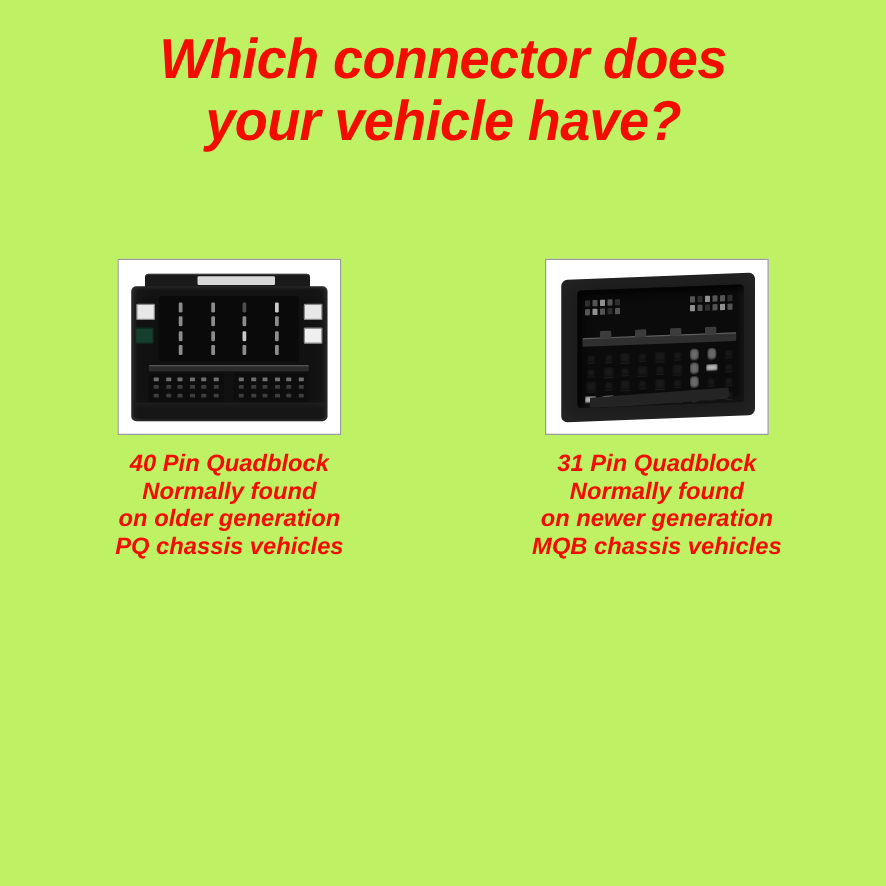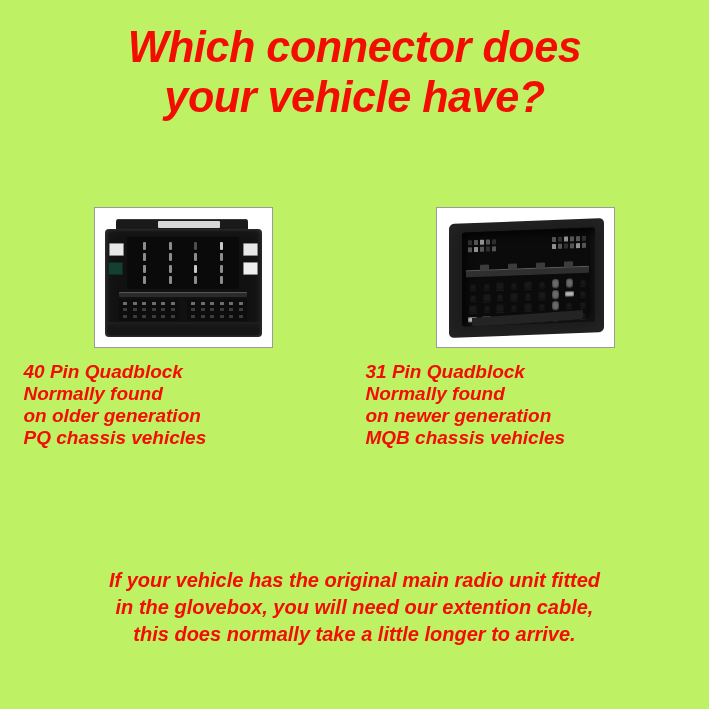--- a/index.html
+++ b/index.html
@@ -316,20 +316,21 @@
     height: 9px;
     background: #242424;
     border-radius: 0 0 3px 3px;
     transform: skewY(-2deg);
   }
 
   
   .caption {
     margin-top: 13px;
     width: 320px;
+    text-align: center;
     color: #f20d00;
     font-weight: bold;
     font-style: italic;
     font-size: 19px;
     line-height: 22px;
     white-space: pre-line;
     font-family: "Liberation Sans", sans-serif;
   }
 
   
@@ -541,17 +542,14 @@
       </div>
 
       <div class="caption">31 Pin Quadblock
 Normally found
 on newer generation
 MQB chassis vehicles</div>
     </div>
 
   </div>
 
-  <div class="bottom-note">If your vehicle has the original main radio unit fitted
-in the glovebox, you will need our extention cable,
-this does normally take a little longer to arrive.</div>
 
 </div>
 
 </body></html>

